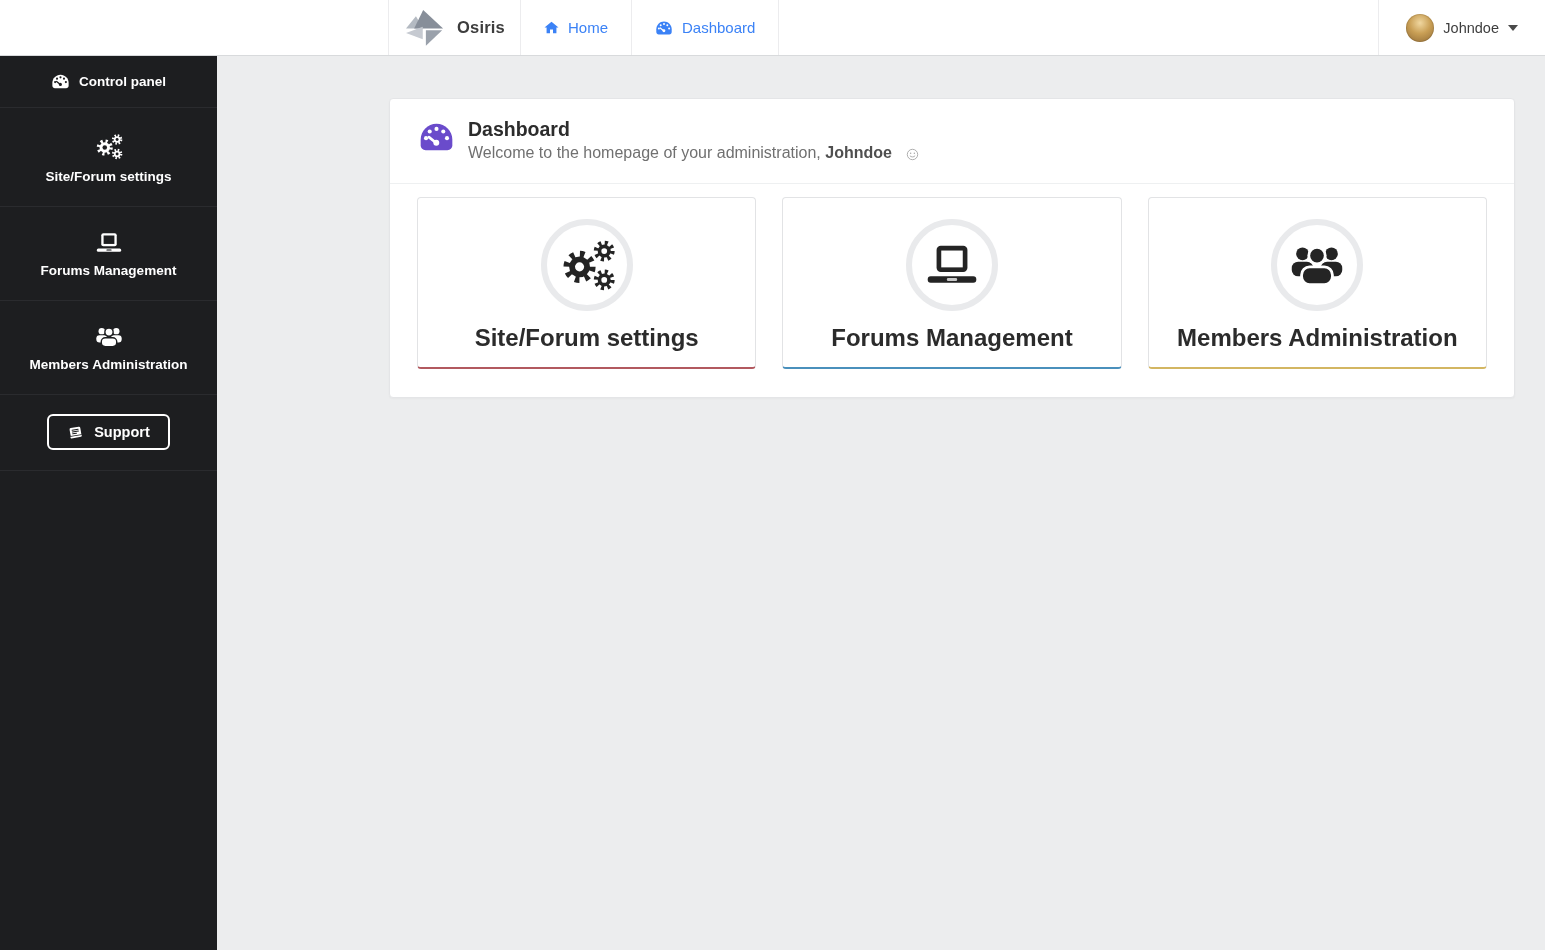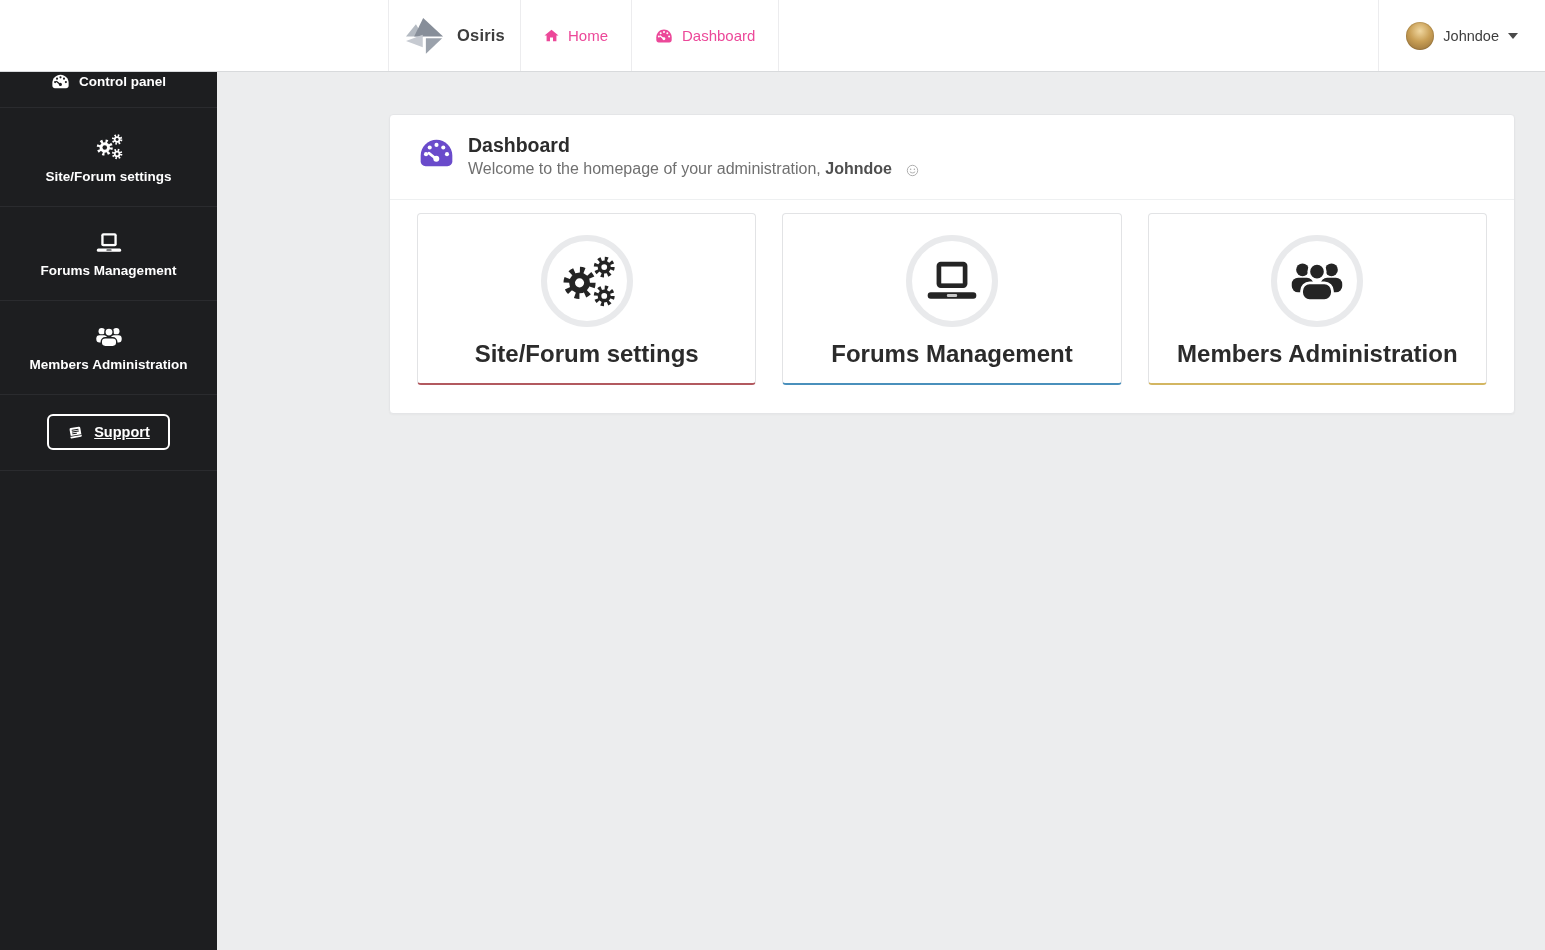--- a/index.html
+++ b/index.html
@@ -7,35 +7,35 @@
   body {
     width: 1545px; height: 950px; overflow: hidden;
     background: #ecedee;
     font-family: "Liberation Sans", "DejaVu Sans", sans-serif;
     color: #333;
   }
 
   
   .navbar {
     position: relative; z-index: 2;
-    height: 72px; background: #fff;
+    height: 56px; background: #fff;
     border-bottom: 1px solid #d8dadc;
     display: flex; align-items: stretch;
     --hole: #fff;
   }
   .nav-spacer { width: 389px; border-right: 1px solid #ececee; }
   .brand {
     display: flex; align-items: center; gap: 11px;
     padding: 0 15px; border-right: 1px solid #ececee; cursor: pointer;
   }
   .brand-name { font-size: 16.5px; font-weight: 700; color: #3d3d3d; letter-spacing: .2px; }
   .nav-item {
     display: flex; align-items: center; gap: 9px;
     padding: 0 23px; border-right: 1px solid #ececee;
-    font-size: 15px; color: #ec4899; cursor: pointer;
+    font-size: 15px; color: #3b82f6; cursor: pointer;
   }
   .nav-fill { flex: 1; }
   .user-menu {
     display: flex; align-items: center; gap: 9px;
     border-left: 1px solid #ececee; padding: 0 27px; cursor: pointer;
   }
   .avatar {
     width: 28px; height: 28px; border-radius: 50%;
     background: radial-gradient(circle at 50% 32%, #f0d7a0 0%, #c99f55 45%, #8f6a35 100%);
     box-shadow: inset 0 0 0 1px rgba(0,0,0,.10);
@@ -55,21 +55,21 @@
     padding: 25px 8px 22px; text-align: center;
     border-bottom: 1px solid #2a2b2e; cursor: pointer;
   }
   .sb-item svg { display: block; margin: 0 auto 9px; }
   .sb-label { font-size: 13.5px; font-weight: 600; }
   .sb-support { padding: 19px 0 20px; text-align: center; border-bottom: 1px solid #2a2b2e; }
   .support-btn {
     display: inline-flex; align-items: center; gap: 10px;
     padding: 8px 18px; border: 2px solid #fff; border-radius: 6px;
     background: transparent; color: #fff; font-size: 14.5px; font-weight: 700;
-    font-family: inherit; cursor: pointer; text-decoration: underline;
+    font-family: inherit; cursor: pointer;
   }
 
   
   .main { margin-left: 217px; }
   .panel {
     margin: 42px 30px 0 172px;
     background: #fff; border: 1px solid #e4e5e7; border-radius: 4px;
     box-shadow: 0 1px 2px rgba(0,0,0,.03);
   }
   .panel-header { display: flex; align-items: flex-start; gap: 13px; padding: 19px 28px 21px; --hole: #fff; }

